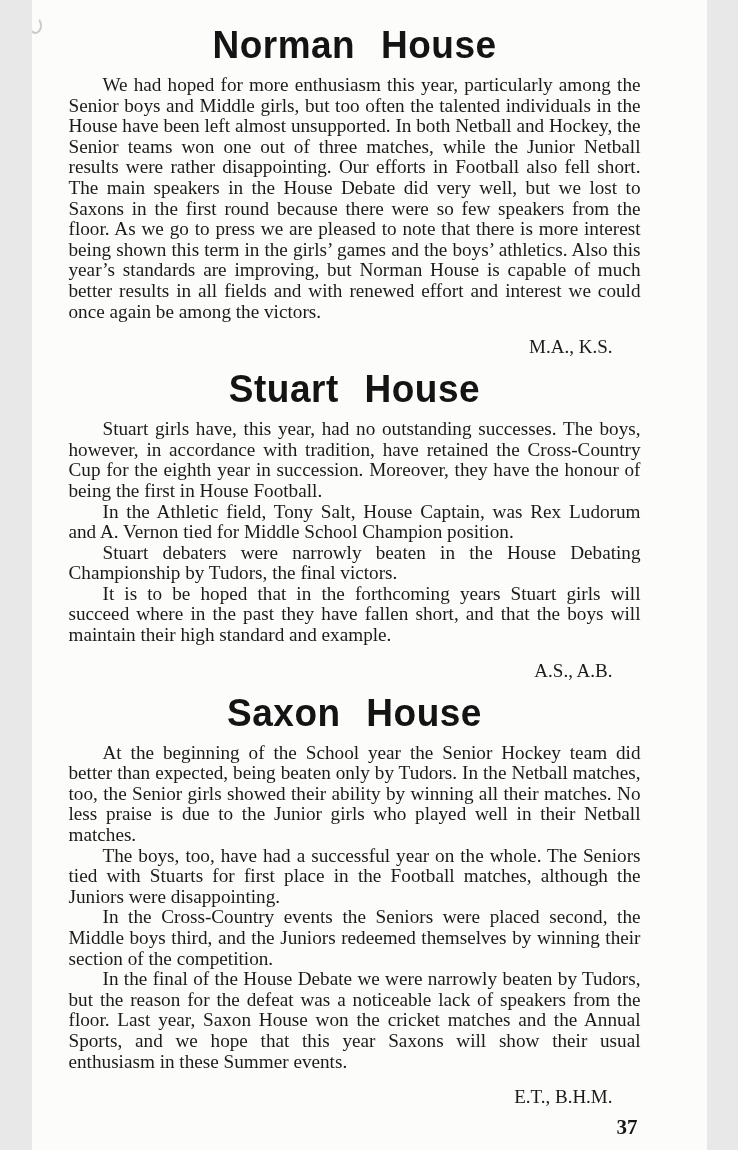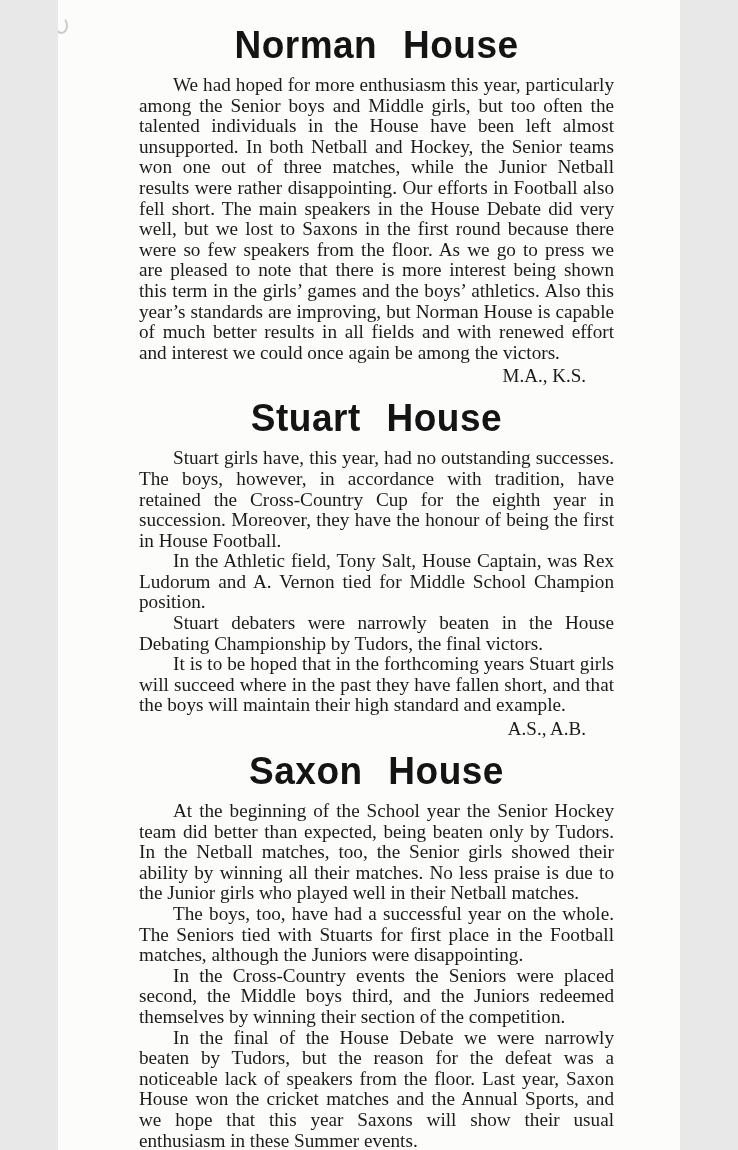--- a/index.html
+++ b/index.html
@@ -2,26 +2,26 @@
 <html><head>
 <meta charset="utf-8">
 <style>
   html, body {
     margin: 0;
     padding: 0;
     background: #e8e8e8;
   }
   .page {
     position: relative;
-    width: 622px;
+    width: 675px;
     height: 1150px;
     margin: 0 auto;
     background: #fcfcfb;
     box-sizing: border-box;
-    padding: 27px 66px 0 81px;
+    padding: 27px 66px 0 37px;
     overflow: hidden;
     color: #1d1d1d;
   }
   .section-title {
     font-family: "Liberation Sans", sans-serif;
     font-weight: bold;
     font-size: 37px;
     line-height: 38px;
     letter-spacing: 0.5px;
     word-spacing: 15px;
@@ -41,21 +41,21 @@
     text-indent: 34px;
     margin: 0;
     color: #1b1b1b;
   }
   .signature {
     font-family: "Liberation Serif", serif;
     font-size: 19px;
     line-height: 22px;
     text-align: right;
     padding-right: 28px;
-    margin: 2px 0 7px 0;
+    margin: 14px 0 7px 0;
     color: #1b1b1b;
   }
   .page-number {
     font-family: Liberation Serif, serif;
     font-weight: bold;
     font-size: 21px;
     line-height: 24px;
     text-align: right;
     padding-right: 3px;
     margin-top: 5px;

